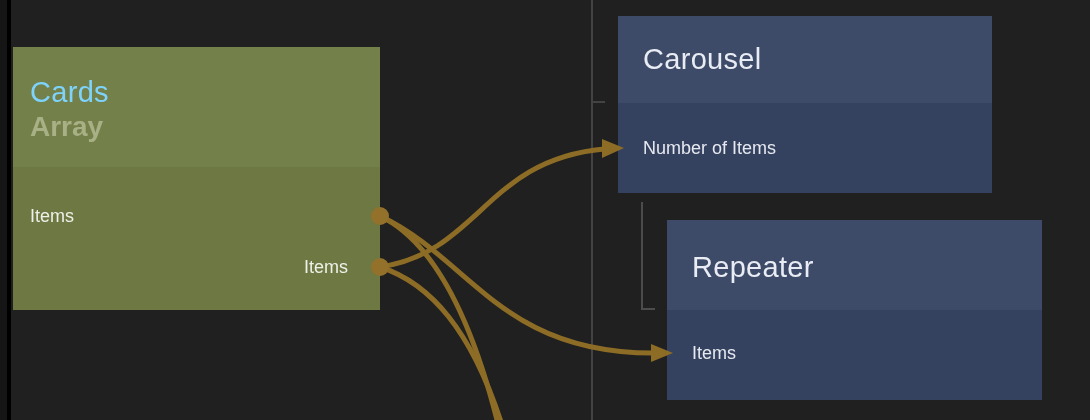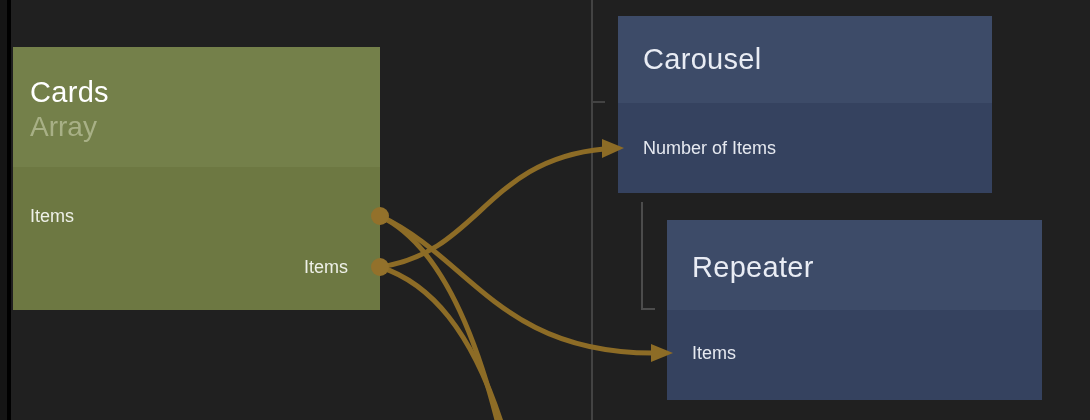--- a/index.html
+++ b/index.html
@@ -30,23 +30,23 @@
   .node-carousel{left:618px;top:16px;width:374px;height:177px;}
   .node-carousel .hdr{height:87px;background:#3d4b68;}
   .node-carousel .body{top:87px;height:90px;background:#35425f;}
 
   .node-repeater{left:667px;top:220px;width:375px;height:136px;}
   .node-repeater .hdr{height:90px;background:#3d4b68;}
   .node-repeater .body{top:90px;height:90px;background:#35425f;}
 
   .t{position:absolute;line-height:32px;white-space:nowrap;}
   .title{font-size:29px;font-weight:400;letter-spacing:.3px;}
-  .green-title{color:#ffffff;}
+  .green-title{color:#7dd3fc;}
   .blue-title{color:#e9ecf4;}
-  .subtitle{font-size:28px;font-weight:400;color:#a8b086;}
+  .subtitle{font-size:28px;font-weight:700;color:#a8b086;}
   .plabel{font-size:18px;font-weight:400;}
   .green-label{color:#eef0e8;}
   .blue-label{color:#e6e9f0;}
 
   .cards-title{left:17px;top:29px;}
   .cards-subtitle{left:17px;top:64px;}
   .cards-items{left:17px;top:153px;}
   .cards-count{right:32px;top:204px;}
   .carousel-title{left:25px;top:27px;}
   .carousel-input{left:25px;top:116px;}

